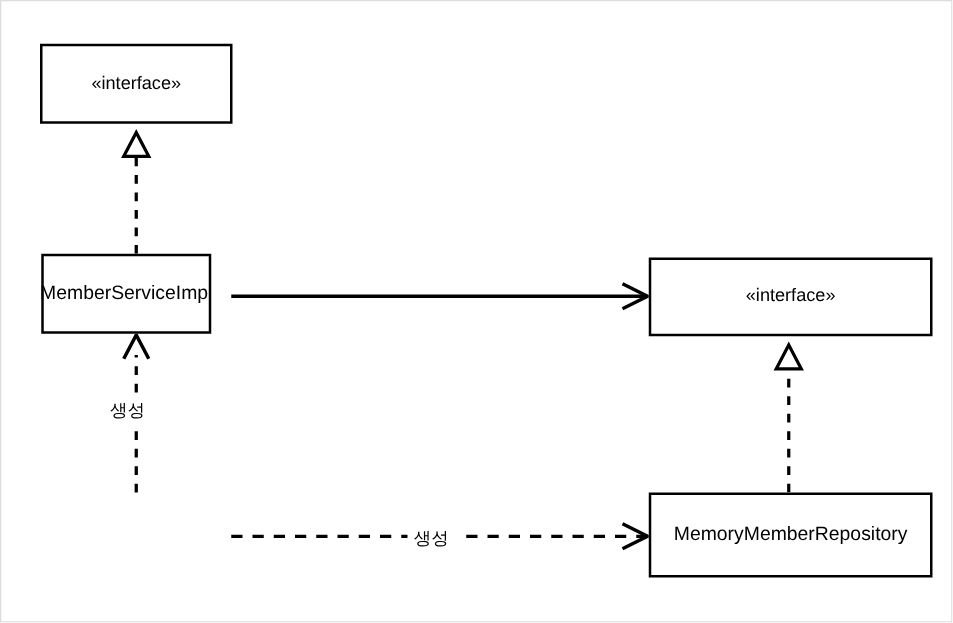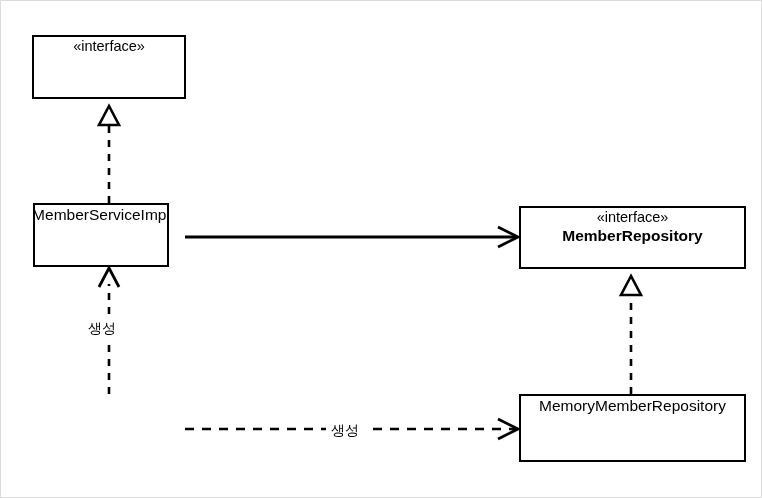--- a/index.html
+++ b/index.html
@@ -28,20 +28,21 @@
     height: 498px;
   }
   .uml-box {
     position: absolute;
     box-sizing: border-box;
     background: #ffffff;
     border: 2px solid #000000;
     display: flex;
     flex-direction: column;
     align-items: center;
+    justify-content: center;
     text-align: center;
     z-index: 3;
   }
   .stereotype {
     font-size: 14.5px;
     font-weight: 400;
     color: #000000;
     line-height: 1.25;
     letter-spacing: 0px;
   }
@@ -113,21 +114,20 @@
   <div class="uml-box" style="left:31px; top:34px; width:154px; height:64px;">
     <div class="stereotype">«interface»</div>
   </div>
 
   <div class="uml-box" style="left:32px; top:202px; width:136px; height:64px;">
     <div class="plainname">MemberServiceImpl</div>
   </div>
 
   <div class="uml-box" style="left:518px; top:205px; width:227px; height:63px;">
     <div class="stereotype">«interface»</div>
-    <div class="classname">MemberRepository</div>
   </div>
 
 
   <div class="uml-box" style="left:518px; top:393px; width:227px; height:68px;">
     <div class="plainname">MemoryMemberRepository</div>
   </div>
 
   <div class="edge-label" style="left:84px; top:319px;">생성</div>
 
   <div class="edge-label" style="left:327px; top:421px;">생성</div>

